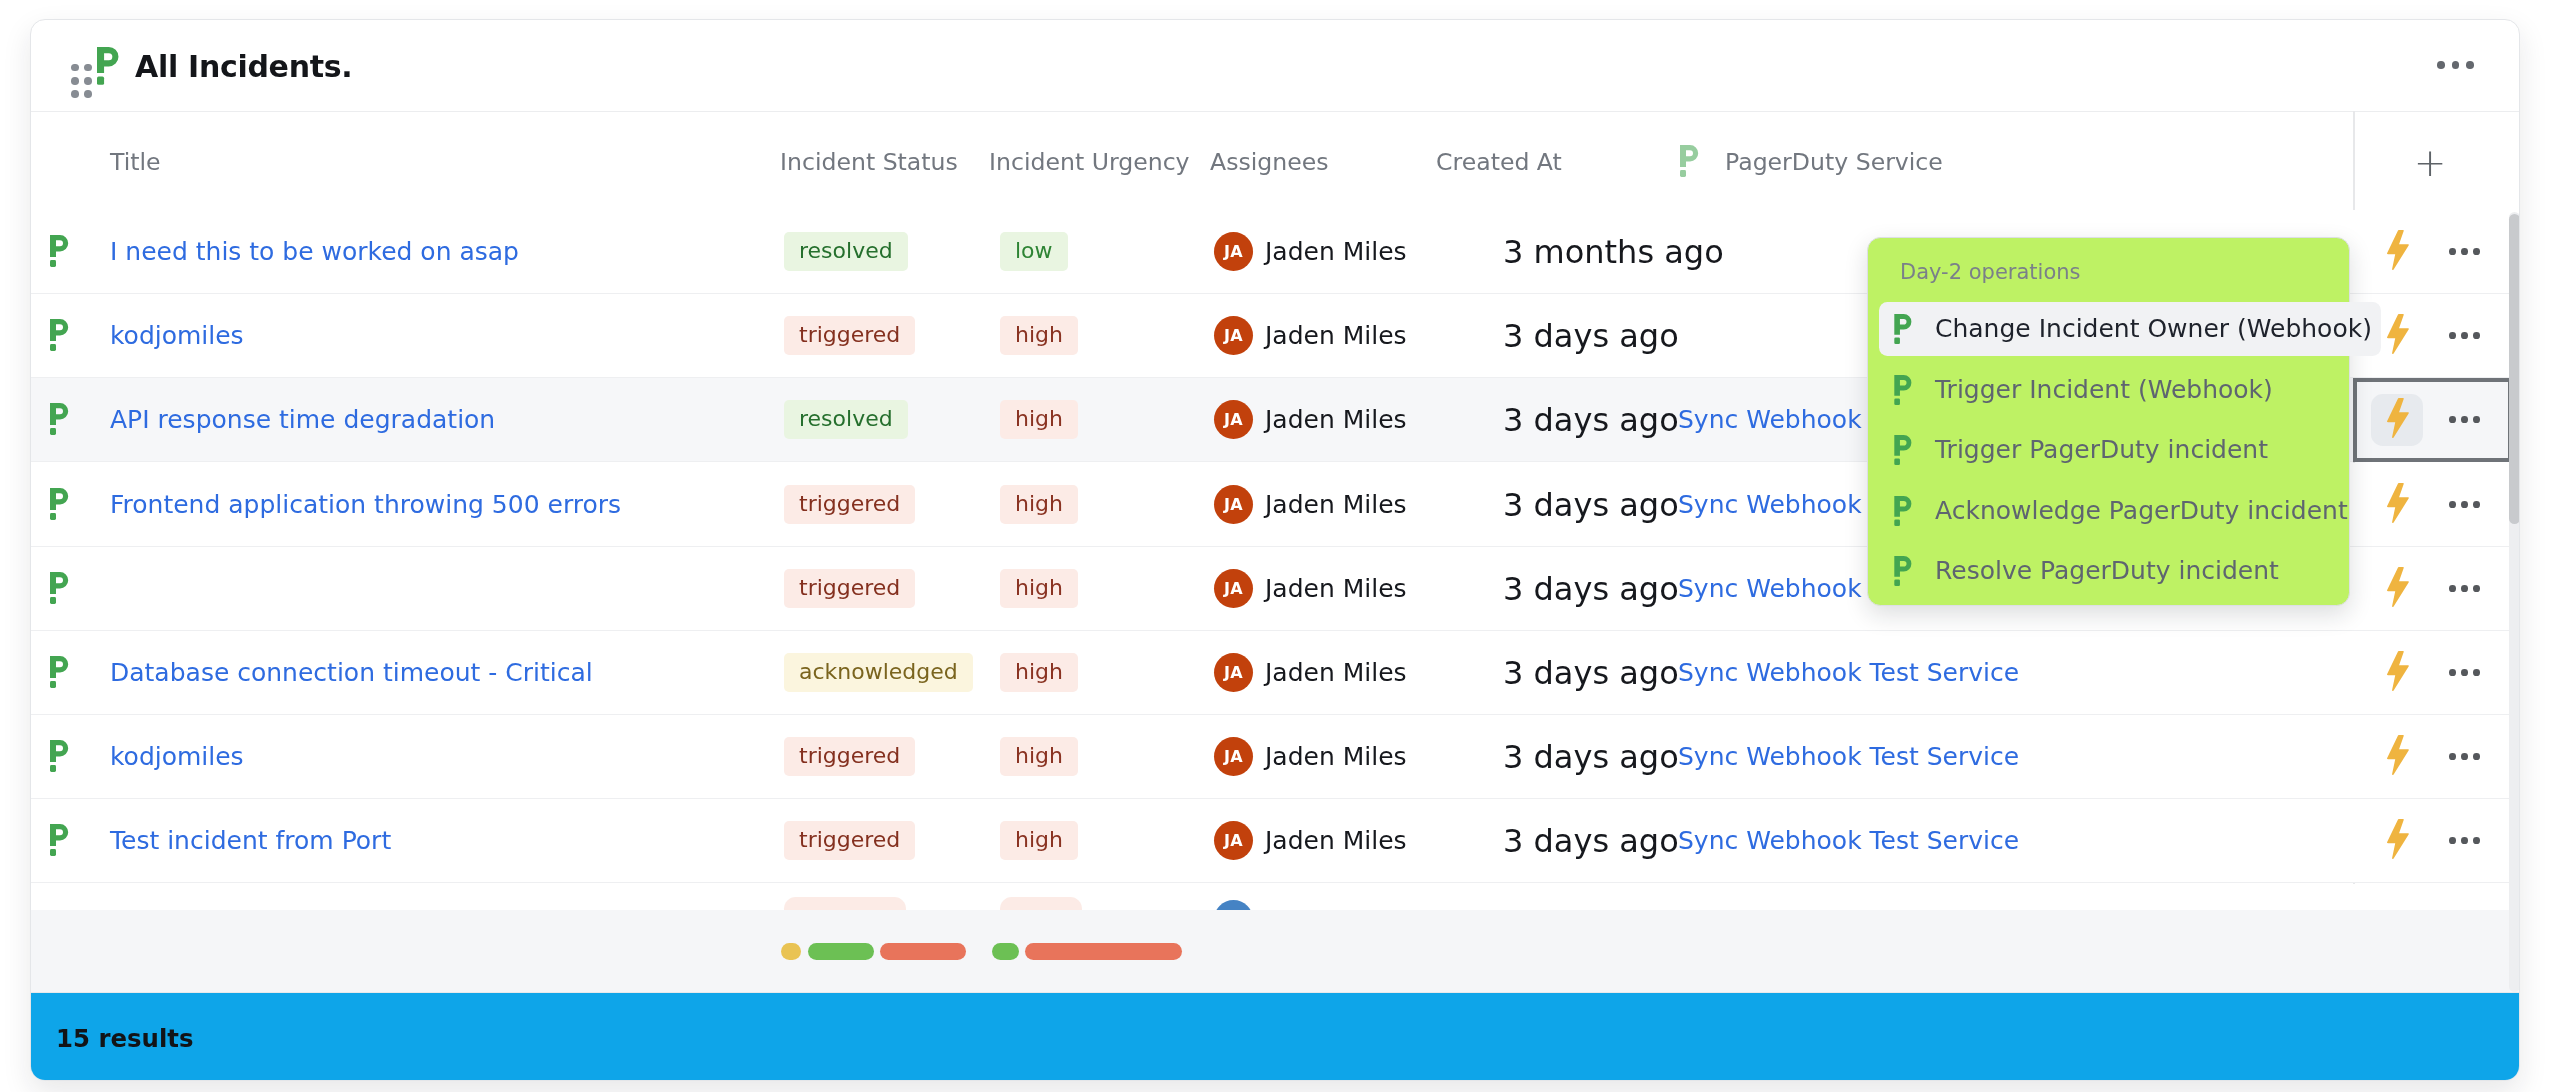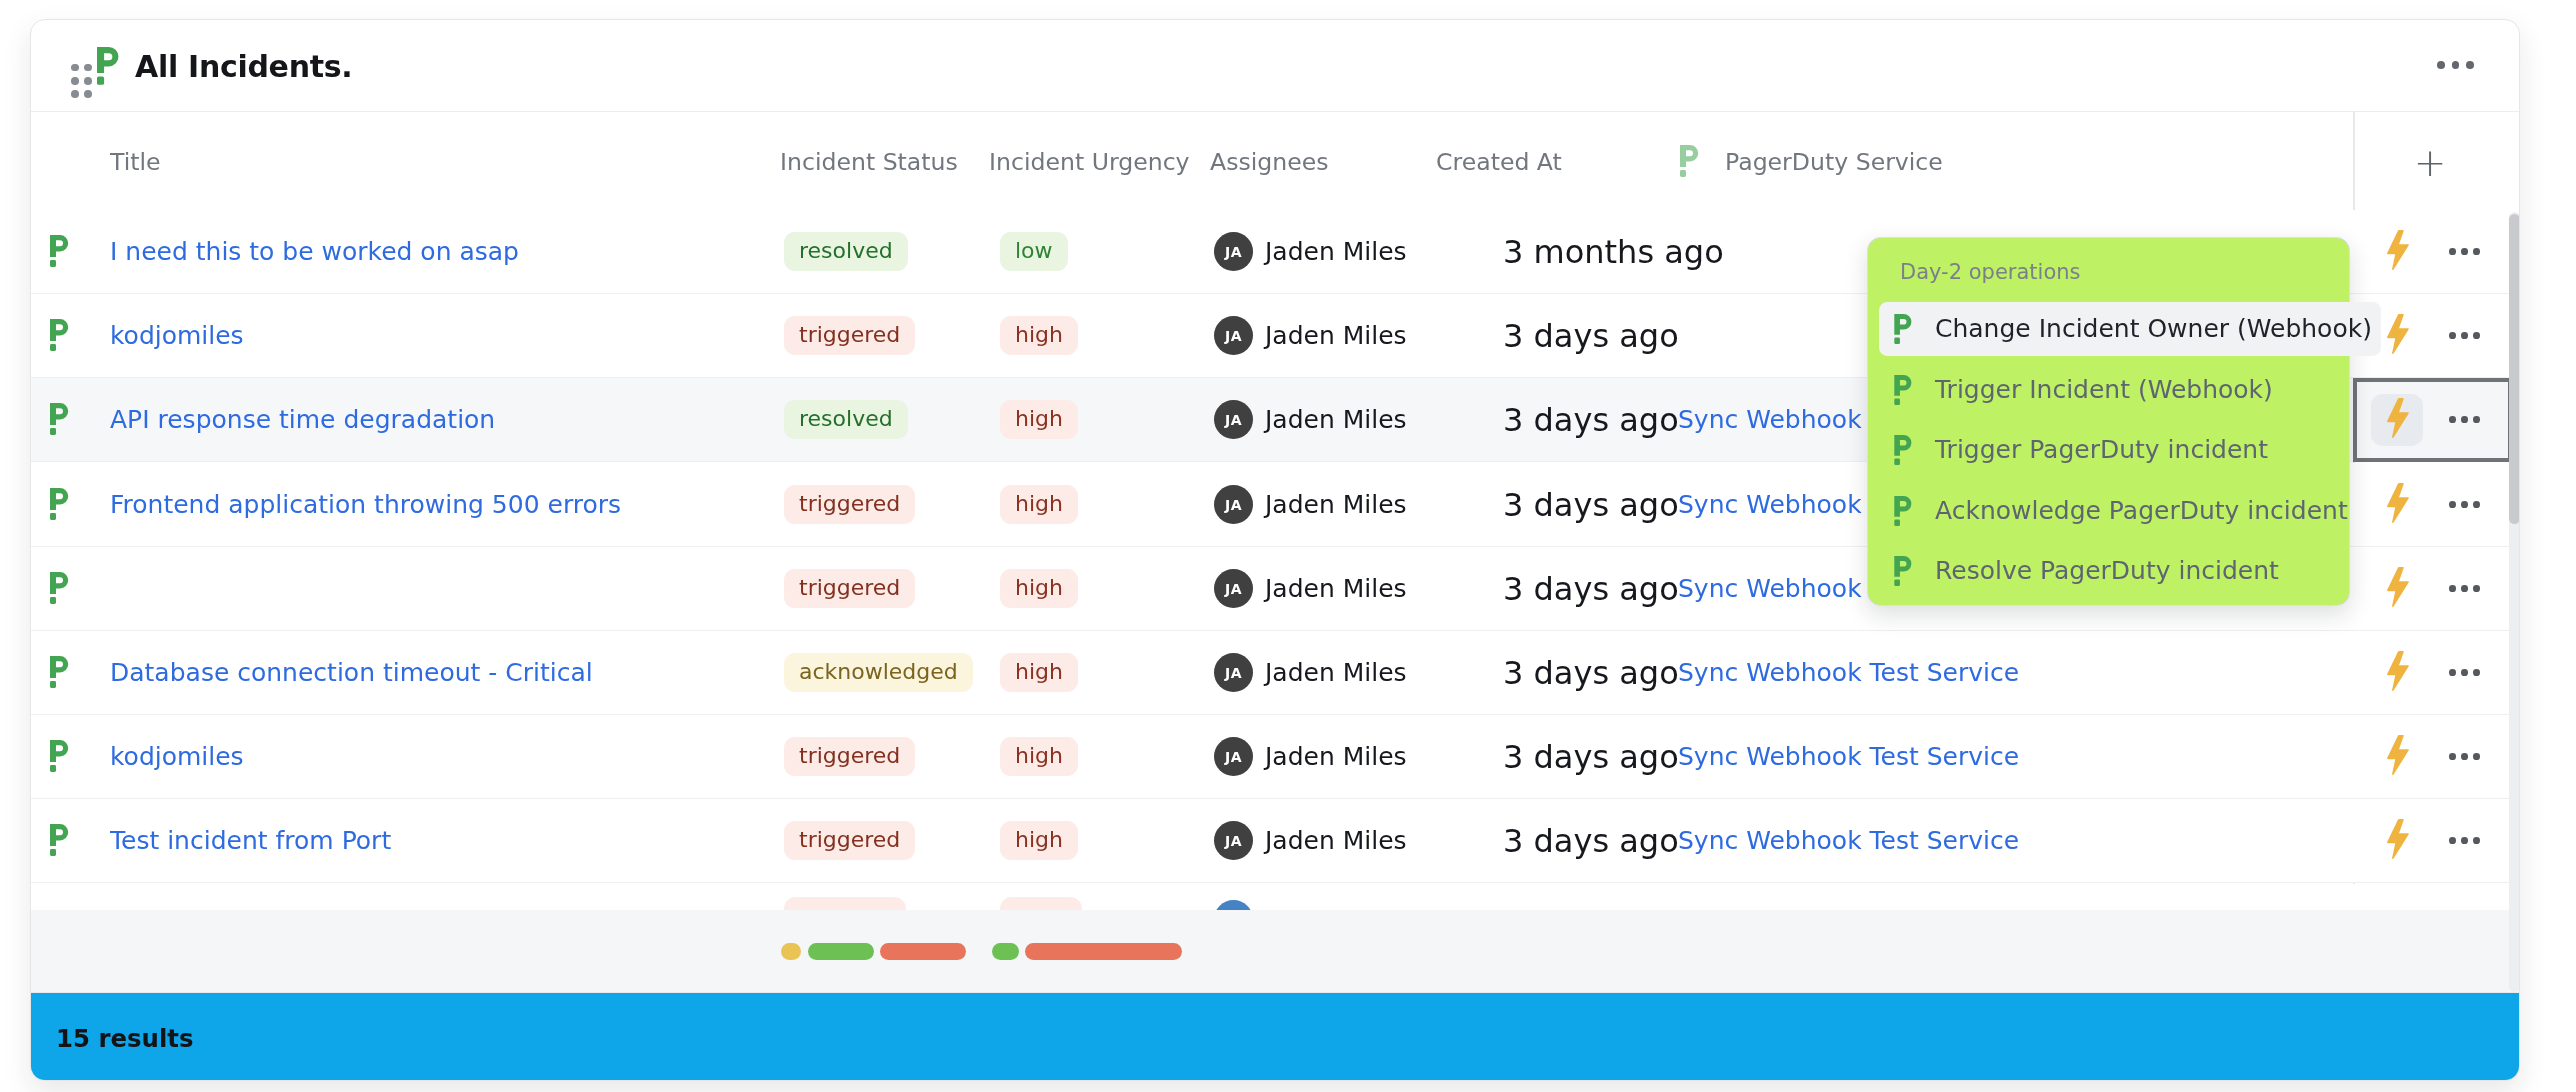--- a/index.html
+++ b/index.html
@@ -40,23 +40,23 @@
   .scrollthumb{position:absolute;left:2478px;top:194px;width:11px;height:310px;background:#C8CACD;border-radius:5.9px;cursor:pointer;}
 
   
   .rows{position:absolute;left:0;top:190px;width:100%;}
   .t-row{position:absolute;left:0;width:100%;height:84px;border-bottom:1.7px solid #EEEFF1;box-sizing:border-box;background:#fff;}
   .t-row.hl{background:#F6F7F9;}
   .cell{position:absolute;top:0;height:84px;display:flex;align-items:center;white-space:nowrap;}
   .c-picon{left:19.4px;}
   .c-title{left:79px;font-size:25px;color:#2E6BE0;font-weight:500;cursor:pointer;}
   .c-status{left:753px;} .c-urgency{left:969px;}
-  .badge{font-size:22px;font-weight:500;padding:7.6px 15px;border-radius:11px;line-height:1.1;}
+  .badge{font-size:22px;font-weight:500;padding:7.6px 15px;border-radius:5px;line-height:1.1;}
   .c-avatar{left:1183px;}
-  .avatar{width:39px;height:39px;border-radius:50%;background:#404040;color:#fff;font-size:14px;font-weight:600;
+  .avatar{width:39px;height:39px;border-radius:50%;background:#c2410c;color:#fff;font-size:16px;font-weight:600;
           display:flex;align-items:center;justify-content:center;letter-spacing:0.4px;}
   .c-name{left:1234px;font-size:25px;font-weight:500;color:#16181D;}
   .c-created{left:1472px;font-size:32px;color:#16181D;}
   .c-service{left:1647px;font-size:25px;color:#2E6BE0;font-weight:500;cursor:pointer;}
   .c-bolt{left:2343px;width:47px;justify-content:center;cursor:pointer;}
   .c-rowmenu{left:2410px;width:47px;justify-content:center;cursor:pointer;}
   .rowdots{display:flex;gap:5px;}
   .rowdots i{width:6.7px;height:6.7px;border-radius:50%;background:#55585C;display:block;}
 
   

